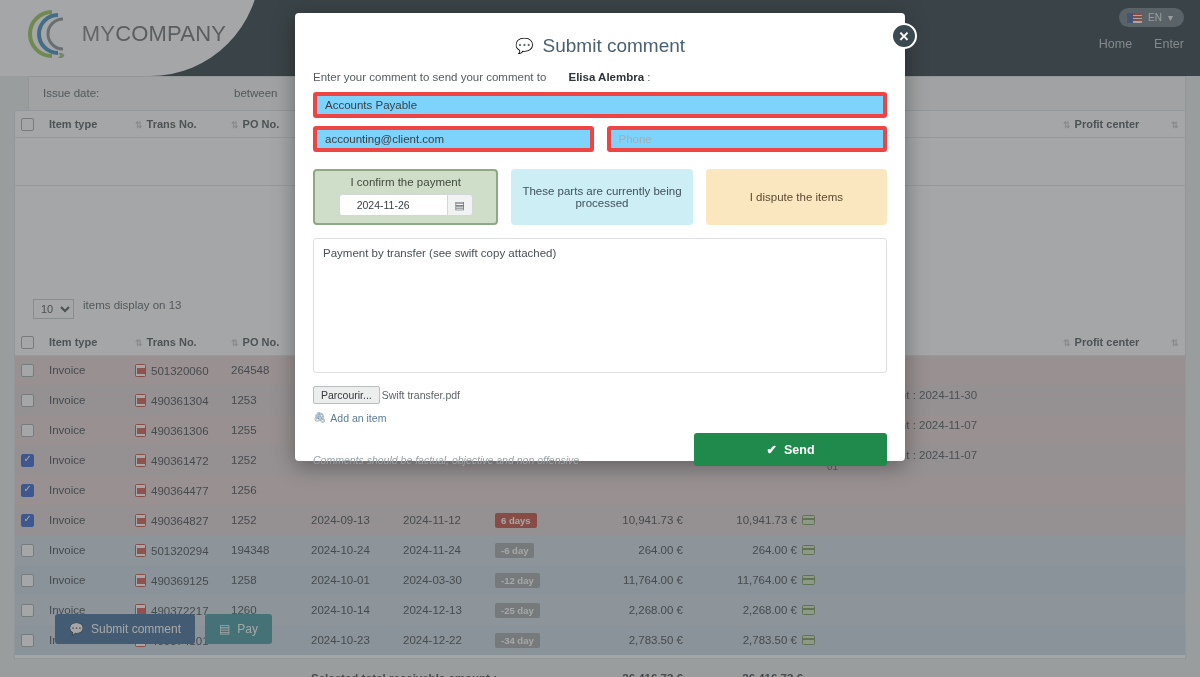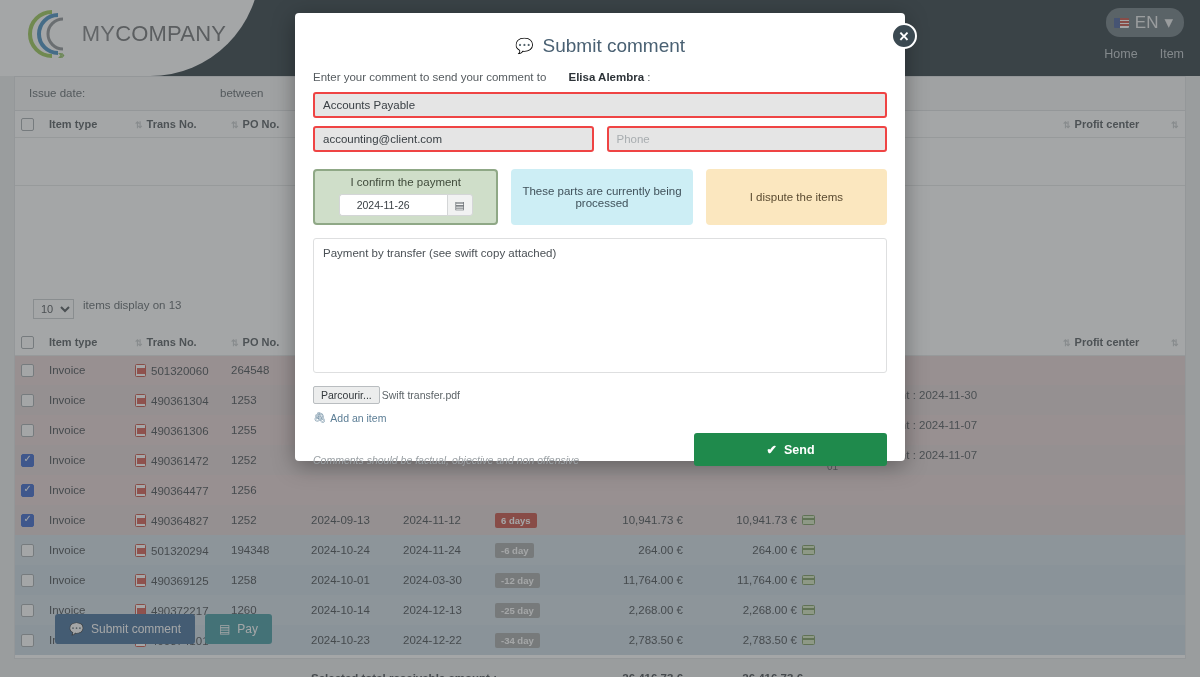--- a/index.html
+++ b/index.html
@@ -33,32 +33,32 @@
   .logo-text { font-size: 22px; letter-spacing: .2px; color: #6d6f72; }
   .logo-text b { font-weight: 400; }
   .logo-text .co { color: #5e6063; }
   .logo-chev { position: absolute; left: 36px; bottom: -2px; font-size: 13px; color: #7ab63f; letter-spacing: -3px; }
 
   .topnav { position: absolute; right: 16px; top: 8px; text-align: right; }
   .lang-pill {
     display: inline-flex; align-items: center; gap: 6px;
     background: #5c6a71; color: #e8eaeb;
     border-radius: 14px; padding: 4px 11px 4px 8px;
-    font-size: 17px;
+    font-size: 10px;
   }
   .flag { width: 15px; height: 10px; background: #2f4a8c; position: relative; border-radius: 1px; overflow: hidden; display: inline-block; }
   .flag:before { content:""; position:absolute; left:6px; top:0; width:9px; height:10px;
      background: repeating-linear-gradient(#c0392b 0 1.6px, #ffffff 1.6px 3.2px); }
   .flag:after { content:""; position:absolute; left:0; top:0; width:6px; height:5px; background:#2f4a8c; }
   .nav-links { margin-top: 10px; display: flex; gap: 22px; justify-content: flex-end;
      font-size: 12.5px; color: #b7bfc3; }
 
   
   .filter-strip {
-    position: absolute; top: 76px; left: 14px; right: 14px; height: 42px;
+    position: absolute; top: 76px; left: 28px; right: 14px; height: 42px;
     background: #f5f6f6; border: 1px solid #dcdedf; border-bottom: none;
     font-size: 11.5px; color: #4b5358;
   }
   .filter-strip .lbl { position: absolute; left: 14px; top: 10px; }
   .filter-strip .between { position: absolute; left: 205px; top: 10px; }
 
   .table-wrap {
     position: absolute; top: 110px; left: 14px; right: 14px; bottom: 18px;
     background: #ffffff; border: 1px solid #dcdedf;
   }
@@ -139,23 +139,23 @@
   }
   .modal-title {
     text-align: center; font-size: 19px; color: #4a6173; padding: 22px 0 14px;
     display: flex; align-items: center; justify-content: center; gap: 9px;
   }
   .modal-body { padding: 0 18px 16px; }
   .intro { font-size: 11.5px; color: #555b5f; margin-bottom: 9px; }
   .intro b { color: #2d3338; margin-left: 19px; }
 
   .f-input {
-    width: 100%; height: 26px; border: 2px solid #ef4444; border-radius: 3px;
+    width: 100%; height: 26px; border: 4px solid #ef4444; border-radius: 3px;
     font-size: 11.5px; color: #3a4045; padding: 0 8px; outline: none;
-    font-family: "Liberation Sans", sans-serif; background: #e5e5e5;
+    font-family: "Liberation Sans", sans-serif; background: #7dd3fc;
   }
   .f-input::placeholder { color: #a8adb0; }
   .row2 { display: flex; gap: 13px; margin-top: 8px; }
   .row2 > * { flex: 1; }
 
   .opts { display: flex; gap: 13px; margin-top: 17px; }
   .opt {
     flex: 1; border-radius: 4px; font-size: 11.5px; color: #4b4338;
     display: flex; flex-direction: column; align-items: center; justify-content: center;
     text-align: center; padding: 7px 8px; cursor: pointer; min-height: 48px;
@@ -224,21 +224,21 @@
     </div>
 
     <div class="topnav">
       <div class="lang-pill">
         <span class="flag"></span>
         <span>EN</span>
         <span>▾</span>
       </div>
       <div class="nav-links">
         <span>Home</span>
-        <span>Item</span>
+        <span>Enter</span>
       </div>
     </div>
   </div>
 
   <div class="filter-strip">
     <span class="lbl">Issue date:</span>
     <span class="between">between</span>
   </div>
 
   <div class="table-wrap">

